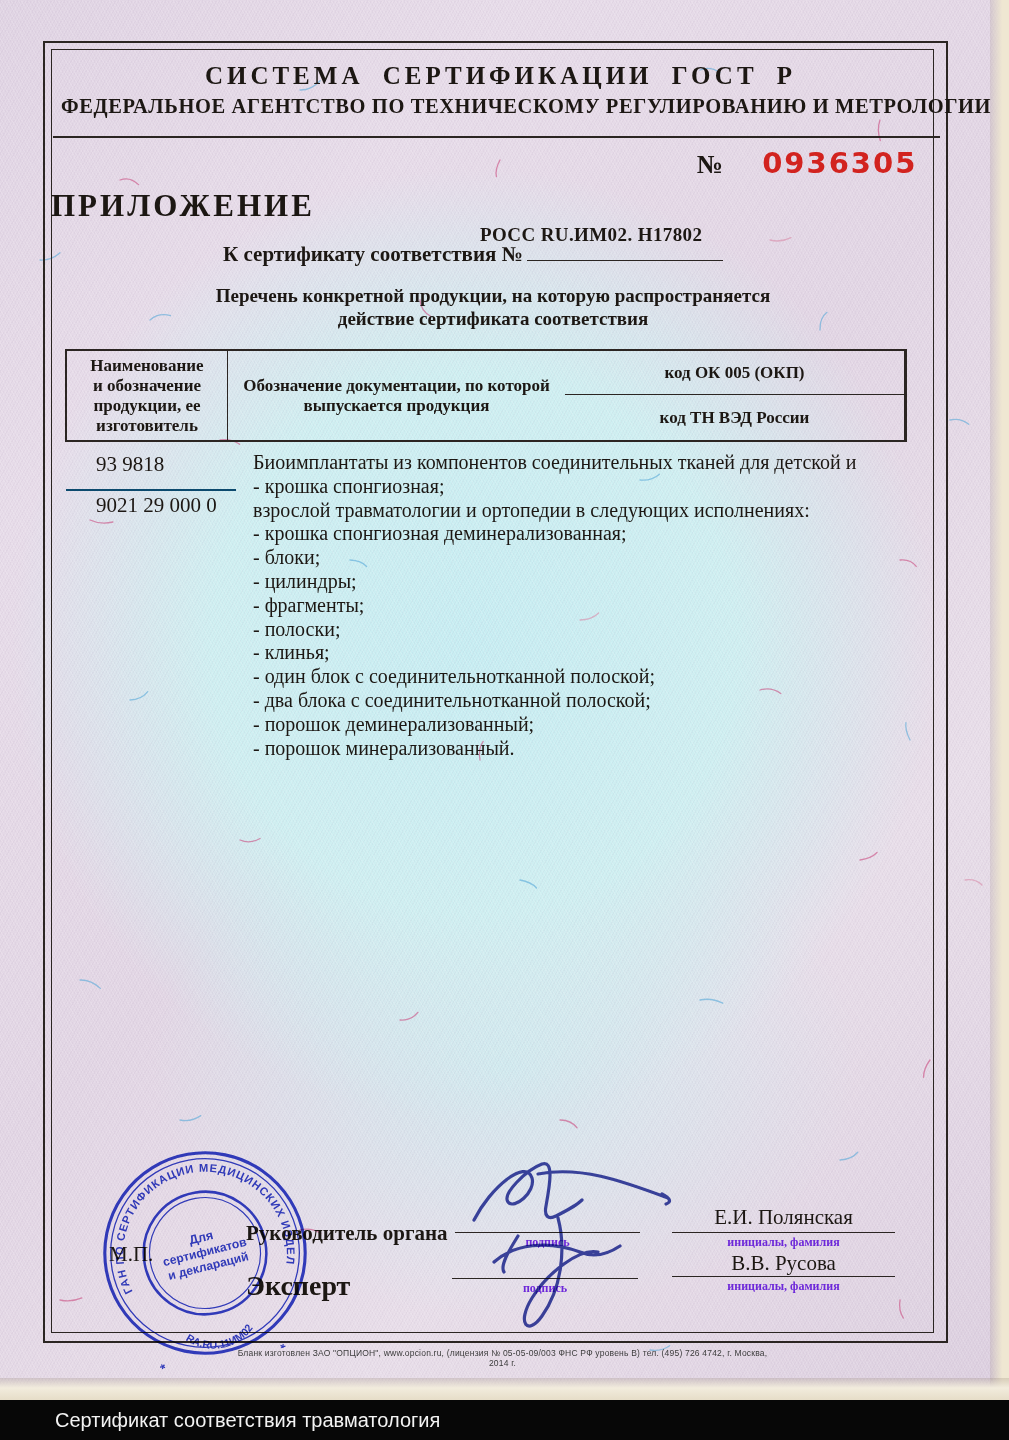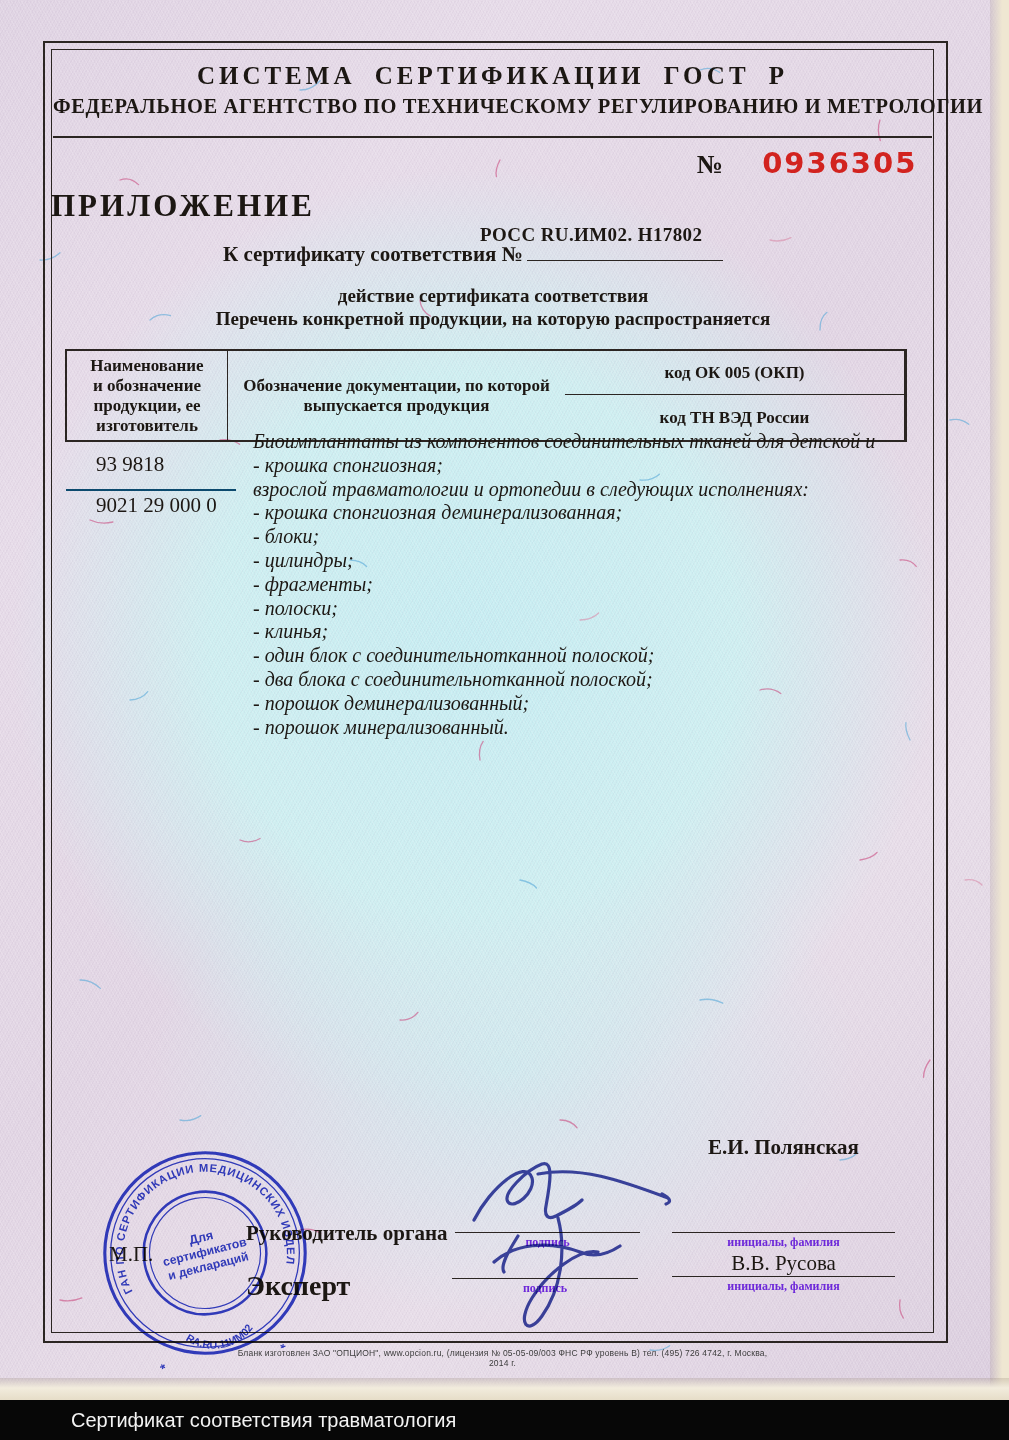--- a/index.html
+++ b/index.html
@@ -16,21 +16,21 @@
       repeating-linear-gradient(-63deg, rgba(160,138,172,.13) 0 1px, rgba(0,0,0,0) 1px 3px);}
   .fibers{position:absolute;left:0;top:0;pointer-events:none;}
   .fibers path{fill:none;stroke-width:1.3;stroke-linecap:round;opacity:.6;}
   .fr{stroke:#c9497e}.fb{stroke:#56a8d8}.fp{stroke:#d98ba8}
   .edge-right{position:absolute;left:990px;top:0;width:19px;height:1400px;
     background:linear-gradient(to right, rgba(120,100,80,.14), #efe7d2 65%);}
   .edge-bottom{position:absolute;left:0;top:1378px;width:1009px;height:22px;
     background:linear-gradient(to bottom, rgba(120,100,80,.20), #f2ecdd 45%, #e6ddc8);}
   .border-outer{position:absolute;left:43px;top:41px;width:901px;height:1298px;border:2px solid #2b2522;}
   .border-inner{position:absolute;left:51px;top:49px;width:881px;height:1282px;border:1.5px solid #2b2522;}
-  .hdr{position:absolute;left:53px;top:51px;width:879px;height:85px;border-bottom:2px solid #2b2522;text-align:center;}
+  .hdr{position:absolute;left:53px;top:51px;width:879px;height:85px;border-bottom:2px solid #2b2522;text-align:center;padding-left:8px;}
   .hdr-l1{margin-top:11px;font-size:25px;font-weight:bold;letter-spacing:4px;word-spacing:9px;}
   .hdr-l2{margin-top:5px;font-size:20.5px;font-weight:bold;letter-spacing:.6px;white-space:nowrap;}
   .docnum{position:absolute;left:697px;top:146px;display:flex;align-items:baseline;gap:11px;}
   .docnum .nsign{font-size:26px;font-weight:bold;}
   .docnum .nval{font-family:"DejaVu Sans",sans-serif;font-size:29px;font-weight:bold;letter-spacing:2px;color:#d2231f;margin-left:28px;}
   .title{position:absolute;left:51px;top:188px;width:884px;
          font-size:31px;font-weight:bold;letter-spacing:3px;}
   .certcode{position:absolute;left:480px;top:224px;font-size:19px;font-weight:bold;letter-spacing:.4px;}
   .certline{position:absolute;left:223px;top:242px;font-size:21px;font-weight:bold;}
   .certline .fill{display:inline-block;width:196px;height:17px;border-bottom:1.7px solid #2b2522;margin-left:4px;}
@@ -40,36 +40,36 @@
           grid-template-columns:161px 337px 340px;grid-template-rows:44px 45px;
           border:2px solid #2b2522;font-size:17px;font-weight:bold;}
   .ptable .c{display:flex;align-items:center;justify-content:center;text-align:center;line-height:20px;}
   .c1a{border-right:1.5px solid #2b2522;border-bottom:1.5px solid #2b2522;}
   .c1b{border-right:1.5px solid #2b2522;}
   .c2{grid-row:1/3;border-right:1.5px solid #2b2522;padding:0 20px;}
   .c3{grid-row:1/3;padding:14px 14px;}
   .codes{position:absolute;left:66px;top:452px;width:170px;font-size:21px;}
   .codes .okp{padding-left:30px;padding-bottom:12px;border-bottom:2px solid #0c4a6e;}
   .codes .tnv{padding-left:30px;padding-top:2px;}
-  .prod{position:absolute;left:253px;top:430px;width:650px;font-size:20px;line-height:23.8px;font-style:italic;}
+  .prod{position:absolute;left:253px;top:451px;width:650px;font-size:20px;line-height:23.8px;}
   .role1{position:absolute;left:246px;top:1221px;font-size:21px;font-weight:bold;}
   .role2{position:absolute;left:246px;top:1270px;font-size:28px;font-weight:bold;}
   .sline{position:absolute;border-bottom:1.6px solid #2b2522;}
   .scap{position:absolute;font-size:12px;text-align:center;color:#6d28d9;font-weight:bold;}
   .sname{position:absolute;font-size:21px;text-align:center;}
   .mp{position:absolute;left:109px;top:1242px;font-size:21px;}
   .stamp{position:absolute;left:98px;top:1146px;width:214px;height:214px;
          transform:rotate(-10deg);mix-blend-mode:multiply;opacity:.92;}
   .sigs{position:absolute;left:430px;top:1140px;mix-blend-mode:multiply;}
   .sigs path{fill:none;stroke:#25309b;stroke-width:3.2;stroke-linecap:round;opacity:.88;}
   .printinfo{position:absolute;left:230px;top:1348px;width:545px;text-align:center;
              font-family:"Liberation Sans",sans-serif;font-size:8.5px;color:#3c3c3c;letter-spacing:.2px;}
   .bar{position:absolute;left:0;top:1400px;width:1009px;height:40px;background:#070707;}
   .bar-text{position:absolute;left:55px;top:0;line-height:40px;
-            font-family:"Liberation Sans",sans-serif;font-size:20px;color:#f3f3f3;margin-left:16px;}
+            font-family:"Liberation Sans",sans-serif;font-size:20px;color:#f3f3f3;}
   .stamp text{font-family:"Liberation Sans",sans-serif;font-weight:bold;fill:#2433c8;}
   .stamp circle{fill:none;stroke:#2433c8;}
 </style>
 </head>
 <body>
 
 <div class="page">
   <div class="paper"></div>
   <div class="grain"></div>
 
@@ -130,22 +130,22 @@
 
   <div class="title">ПРИЛОЖЕНИЕ</div>
 
   <div class="certcode">РОСС RU.ИМ02. Н17802</div>
 
   <div class="certline">
     <span>К сертификату соответствия №</span><span class="fill"></span>
   </div>
 
   <div class="subtitle">
+    <div>Перечень конкретной продукции,  на которую распространяется</div>
     <div>действие сертификата соответствия</div>
-    <div>Перечень конкретной продукции,  на которую распространяется</div>
   </div>
 
   <div class="ptable">
     <div class="c c1a">код ОК 005 (ОКП)</div>
     <div class="c c2">Наименование и обозначение продукции, ее изготовитель</div>
     <div class="c c3">Обозначение документации, по которой выпускается продукция</div>
     <div class="c c1b">код ТН ВЭД России</div>
   </div>
 
   <div class="codes">
@@ -167,21 +167,21 @@
     <div>- два блока с соединительнотканной полоской;</div>
     <div>- порошок деминерализованный;</div>
     <div>- порошок минерализованный.</div>
   </div>
 
   <div class="role1">Руководитель органа</div>
   <div class="role2">Эксперт</div>
 
   <div class="sline" style="left:455px;top:1212px;width:185px;height:20px;"></div>
   <div class="scap" style="left:455px;top:1235px;width:185px;">подпись</div>
-  <div class="sname" style="left:672px;top:1135px;width:223px;font-weight:bold;">Е.И. Полянская</div>
+  <div class="sname" style="left:672px;top:1205px;width:223px;">Е.И. Полянская</div>
   <div class="sline" style="left:672px;top:1212px;width:223px;height:20px;"></div>
   <div class="scap" style="left:672px;top:1235px;width:223px;">инициалы, фамилия</div>
 
   <div class="sline" style="left:452px;top:1258px;width:186px;height:20px;"></div>
   <div class="scap" style="left:452px;top:1281px;width:186px;">подпись</div>
   <div class="sname" style="left:672px;top:1251px;width:223px;">В.В. Русова</div>
   <div class="sline" style="left:672px;top:1256px;width:223px;height:20px;"></div>
   <div class="scap" style="left:672px;top:1279px;width:223px;">инициалы, фамилия</div>
 
   <div class="mp">М.П.</div>

